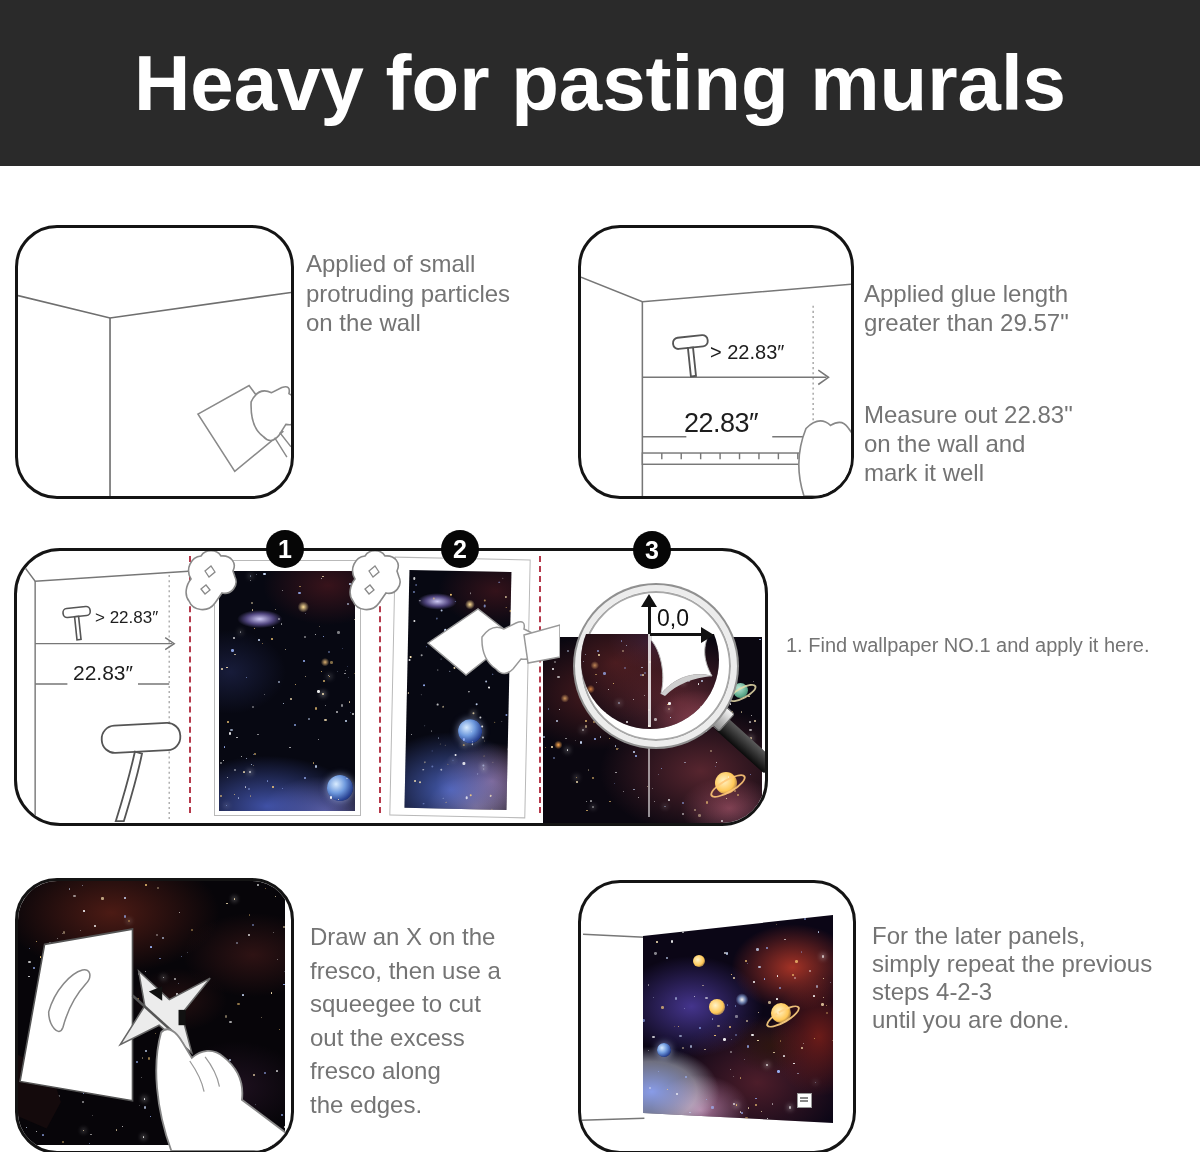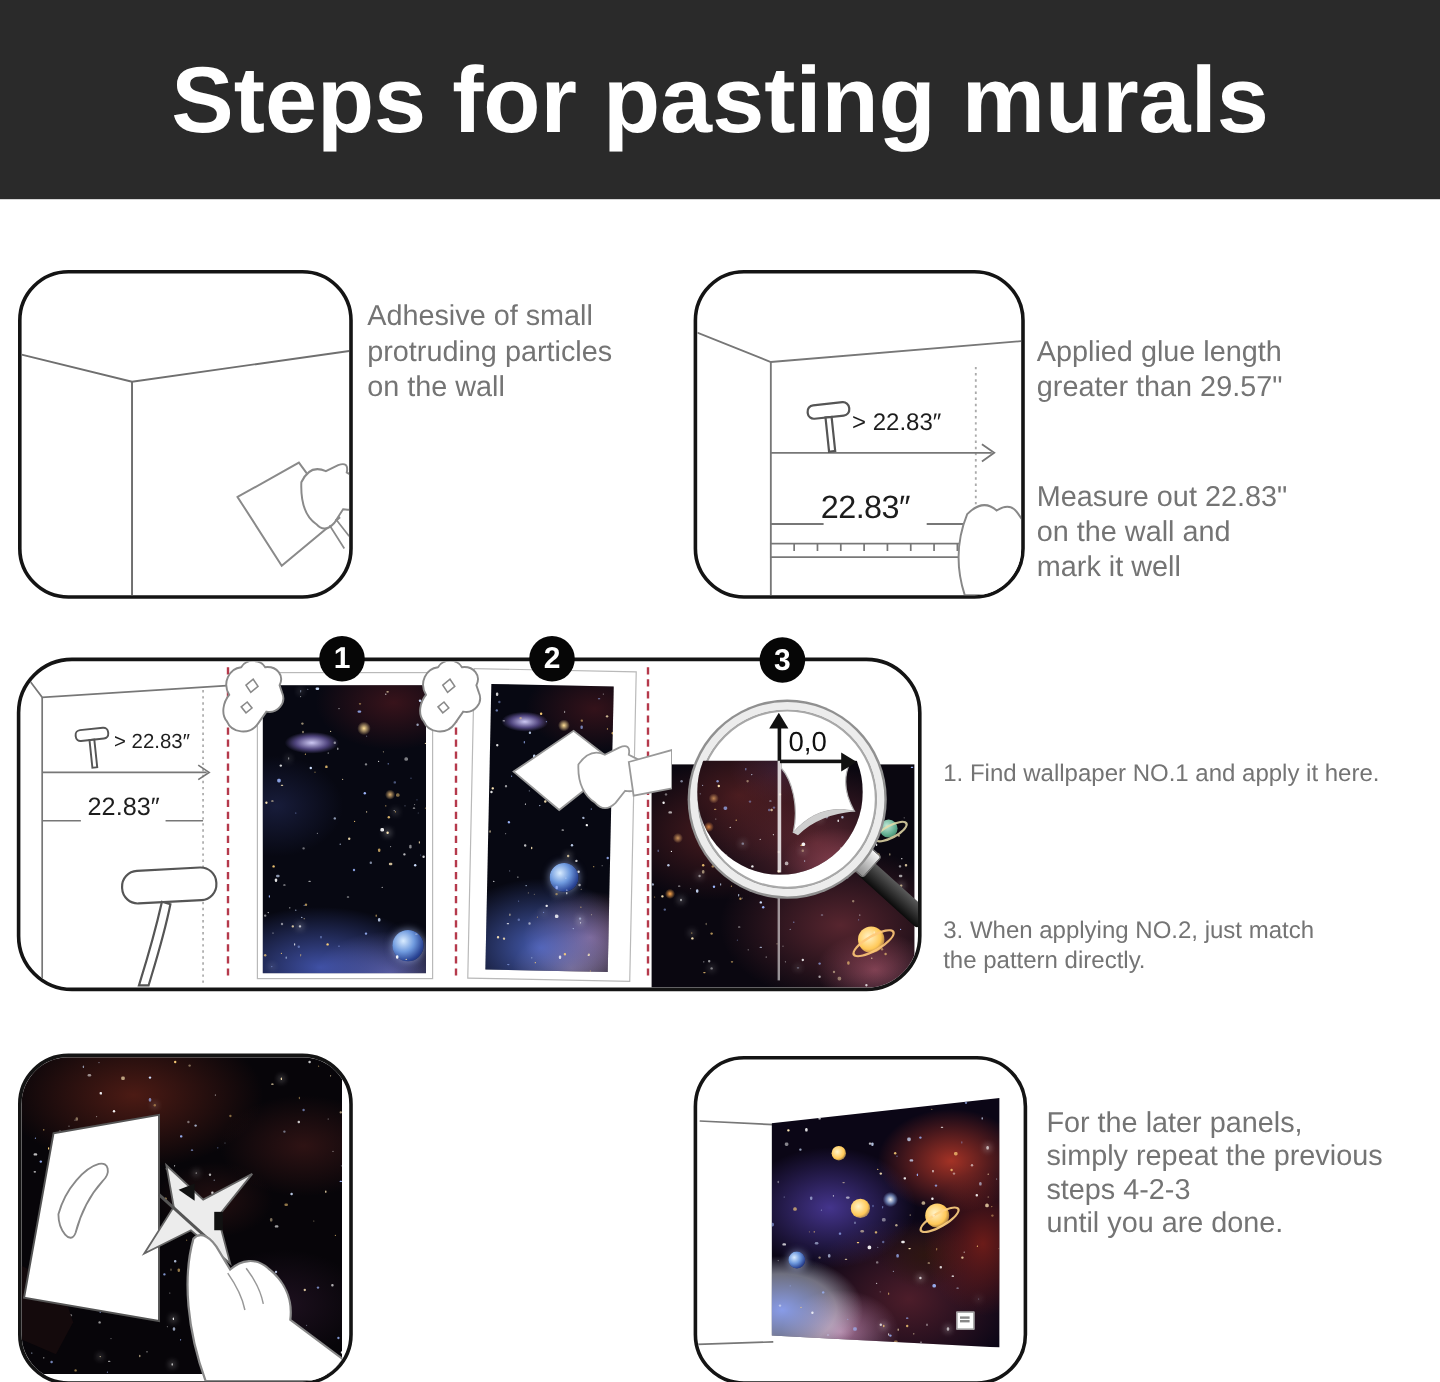--- a/index.html
+++ b/index.html
@@ -112,37 +112,37 @@
 
   .tag{position:absolute;background:#fff;border:1px solid #999;}
   .tag:before{content:"";position:absolute;left:2px;top:3px;width:8px;height:1.5px;background:#888;box-shadow:0 3px 0 #888;}
 </style>
 </head>
 <body>
 
 <div class="page">
 
   <div class="header">
-    <h1>Steps for pasting murals</h1>
+    <h1>Heavy for pasting murals</h1>
   </div>
 
   <div class="panel panel-a">
     <svg class="fillsvg" viewBox="0 0 267 262">
       <g fill="none" stroke="#6f6f6f" stroke-width="1.6">
         <path d="M0,66 L90,88 L267,63"></path>
         <path d="M90,88 L90,262"></path>
       </g>
       <g>
         <polygon points="176,182 226,154 259,199 212,238" fill="#fff" stroke="#8a8a8a" stroke-width="1.6"></polygon>
         <path d="M228,170 q7,-15 20,-9 l10,-5 q9,-3 7,6 l7,4 q6,5 -2,11 l2,8 q1,9 -10,7 l-7,11 q-8,9 -15,1 q-13,-9 -12,-34 z" fill="#fff" stroke="#8a8a8a" stroke-width="1.6"></path>
         <path d="M251,205 L263,224 M256,200 L267,214" stroke="#8a8a8a" stroke-width="1.4"></path>
       </g>
     </svg>
   </div>
-  <div class="caption cap-a">Adhesive of small
+  <div class="caption cap-a">Applied of small
 protruding particles
 on the wall</div>
 
   <div class="panel panel-b">
     <svg class="fillsvg" viewBox="0 0 264 262">
       <g fill="none" stroke="#777" stroke-width="1.5">
         <path d="M0,48 L60,72 L264,55"></path>
         <path d="M60,72 V262"></path>
         <path d="M227,76 V262" stroke="#aaa" stroke-dasharray="2,3"></path>
         <path d="M60,146 H240"></path>
@@ -637,22 +637,20 @@
     </div>
     <div class="ferrule"></div>
     <div class="mhandle"></div>
   </div>
 
   <div class="badge" style="left:266px;top:530px;">1</div>
   <div class="badge" style="left:441px;top:530px;">2</div>
   <div class="badge" style="left:633px;top:531px;">3</div>
 
   <div class="adh-item" style="top:633px;">1. Find wallpaper NO.1 and apply it here.</div>
-  <div class="adh-item" style="top:764px;">3. When applying NO.2, just match
-the pattern directly.</div>
 
   <div class="panel panel-d">
     <div class="galaxy g4 stars" style="left:0;top:0;width:267px;height:264px;">
         <i style="left: 47.07%; top: 82.27%; width: 1.59px; height: 1.59px; opacity: 0.94; background: rgb(255, 255, 255); box-shadow: rgba(255, 255, 255, 0.8) 0px 0px 5px 1px;"></i>
         <i style="left: 94.57%; top: 42.09%; width: 1.6px; height: 1.6px; opacity: 0.97; background: rgb(255, 233, 184);"></i>
         <i style="left: 59.75%; top: 38.78%; width: 0.99px; height: 0.99px; opacity: 0.64; background: rgb(207, 224, 255);"></i>
         <i style="left: 26.47%; top: 62.74%; width: 1.88px; height: 1.88px; opacity: 0.77; background: rgb(255, 210, 122);"></i>
         <i style="left: 26.51%; top: 99.26%; width: 0.82px; height: 0.82px; opacity: 0.8; background: rgb(159, 184, 255);"></i>
         <i style="left: 39.65%; top: 18.95%; width: 2.38px; height: 2.38px; opacity: 0.82; background: rgb(255, 255, 255);"></i>
         <i style="left: 26.94%; top: 95.65%; width: 1.82px; height: 1.82px; opacity: 0.57; background: rgb(255, 255, 255);"></i>
@@ -797,20 +795,26 @@
       <g>
         <polygon points="118,88 148,116 188,95 160,130 170,168 138,141 100,160 124,122" fill="#ececec" stroke="#666" stroke-width="1.5"></polygon>
         <polygon points="128,108 141,103 141,117" fill="#111"></polygon>
         <rect x="157" y="126" width="7" height="15" fill="#111"></rect>
       </g>
       <path d="M112,112 L153,149" stroke="#555" stroke-width="2.5"></path>
       <path d="M140,148 C146,141 155,147 161,158 L170,173 C179,165 191,163 201,172 C215,183 221,198 219,214 L267,250 L267,264 L150,264 C135,223 131,180 140,148 Z" fill="#fff" stroke="#888" stroke-width="1.8"></path>
       <path d="M168,176 C175,186 180,196 182,206 M183,172 C190,181 195,191 197,201" fill="none" stroke="#999" stroke-width="1.2"></path>
     </svg>
   </div>
+  <div class="caption cap-d">Draw an X on the
+fresco, then use a
+squeegee to cut
+out the excess
+fresco along
+the edges.</div>
 
   <div class="panel panel-e">
     <svg class="fillsvg" viewBox="0 0 266 262">
       <path d="M2,50 L62,53 M0,232 L62,230" fill="none" stroke="#777" stroke-width="1.4"></path>
     </svg>
     <div class="abs" style="left:0;top:0;width:266px;height:262px;clip-path:polygon(62px 53px, 252px 32px, 252px 240px, 62px 230px);">
       <div class="galaxy g5 stars" style="left:40px;top:20px;width:220px;height:230px;">
         <div class="planet glow" style="left:72px;top:52px;width:12px;height:12px;"></div>
         <div class="planet glow" style="left:88px;top:96px;width:16px;height:16px;"></div>
         <div class="planet glow" style="left:150px;top:100px;width:20px;height:20px;"></div>

